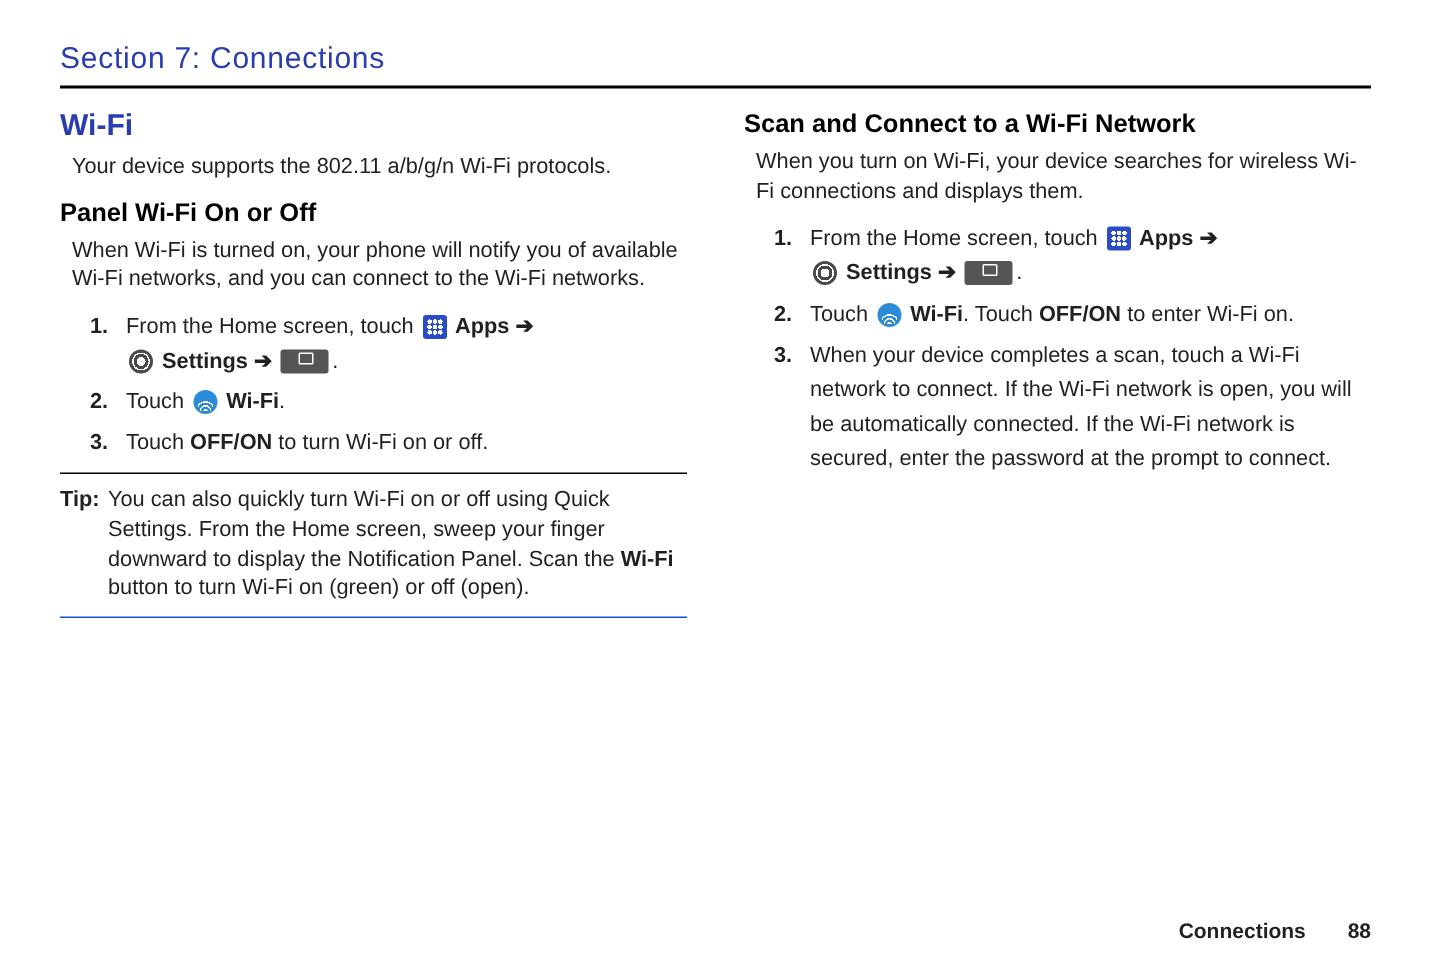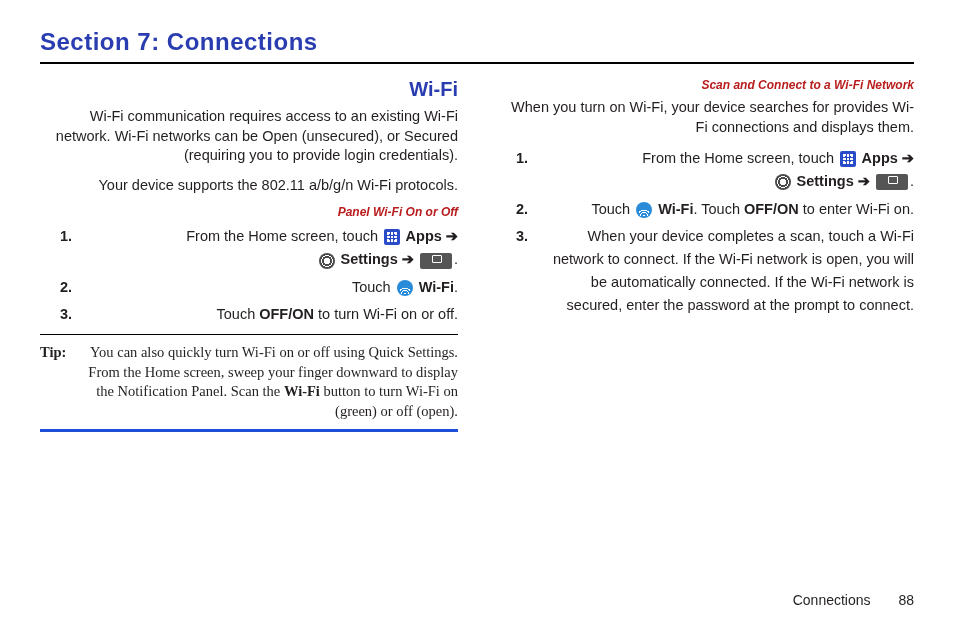--- a/index.html
+++ b/index.html
@@ -7,49 +7,47 @@
     width: 954px;
     height: 636px;
     background: #fff;
     font-family: Arial, Helvetica, sans-serif;
     color: #231f20;
     padding: 28px 40px 20px 40px;
     position: relative;
   }
   .section-title {
     color: #2a3db0;
-    font-size: 24px;
-    font-weight: bold;
+    font-size: 20px;
+    font-weight: normal;
     letter-spacing: 0.5px;
     margin-bottom: 6px;
   }
   .hr {
     border: none;
     border-top: 2px solid #000;
     margin-bottom: 14px;
   }
   .columns {
     display: flex;
     gap: 38px;
-    text-align: right;
   }
   .col {
     width: 50%;
   }
   .h2 {
     color: #2a3db0;
     font-size: 20px;
     font-weight: bold;
     margin-bottom: 6px;
   }
   .h3 {
-    color: #b91c1c;
-    font-size: 12px;
-    font-weight: bold;
-    font-style: italic;
+    color: #000000;
+    font-size: 17px;
+    font-weight: bold;
     margin-top: 8px;
     margin-bottom: 6px;
   }
   .para {
     font-size: 14.5px;
     line-height: 1.35;
     margin-bottom: 10px;
     padding-left: 8px;
     color: #231f20;
   }
@@ -132,58 +130,58 @@
     position: absolute;
     left: 3px; top: 4px;
     width: 10px; height: 10px;
     background:
       radial-gradient(circle at 50% 100%, #fff 1.5px, transparent 1.5px),
       radial-gradient(circle at 50% 100%, transparent 3px, #fff 3px, #fff 4px, transparent 4px),
       radial-gradient(circle at 50% 100%, transparent 5.5px, #fff 5.5px, #fff 6.5px, transparent 6.5px);
   }
   .tip-block {
     border-top: 1px solid #000;
-    border-bottom: 3px solid #1d4ed8;
+    border-bottom: 1px solid #1d4ed8;
     padding: 8px 0;
     margin-top: 6px;
     font-size: 14.5px;
     line-height: 1.35;
-    font-family: Liberation Serif, serif;
   }
   .tip-block .tip-body {
     padding-left: 32px;
     display: block;
   }
   .tip-label {
     font-weight: bold;
     float: left;
   }
   .footer {
     position: absolute;
-    bottom: 28px;
+    bottom: 8px;
     right: 40px;
     font-size: 14px;
+    font-weight: bold;
   }
   .footer .pg { margin-left: 24px; }
   .arrow { font-weight: bold; }
 </style>
 </head>
 <body>
 
 <h1 class="section-title">Section 7: Connections</h1>
 <hr class="hr">
 
 <div class="columns">
 
   <div class="col">
     <div class="h2">Wi-Fi</div>
-    <p class="para">Wi-Fi communication requires access to an existing Wi-Fi network. Wi-Fi networks can be Open (unsecured), or Secured (requiring you to provide login credentials).</p>
     <p class="para">Your device supports the 802.11 a/b/g/n Wi-Fi protocols.</p>
 
     <div class="h3">Panel Wi-Fi On or Off</div>
+    <p class="para">When Wi-Fi is turned on, your phone will notify you of available Wi-Fi networks, and you can connect to the Wi-Fi networks.</p>
 
     <ol>
       <li>
         <span class="num">1.</span>
         <span>From the Home screen, touch </span><span class="icon icon-apps"></span><span class="bold"> Apps </span><span class="arrow">➔</span><br>
         <span class="icon icon-settings"></span><span class="bold"> Settings </span><span class="arrow">➔</span> <span class="icon icon-connections"></span>.
       </li>
       <li>
         <span class="num">2.</span>
         <span>Touch </span><span class="icon icon-wifi"></span><span class="bold"> Wi-Fi</span>.
@@ -197,21 +195,21 @@
     <div class="tip-block">
       <span class="tip-label">Tip:</span>
       <span class="tip-body">
         <span> You can also quickly turn Wi-Fi on or off using Quick Settings. From the Home screen, sweep your finger downward to display the Notification Panel. Scan the </span><span class="bold">Wi-Fi</span><span> button to turn Wi-Fi on (green) or off (open).</span>
       </span>
     </div>
   </div>
 
   <div class="col">
     <div class="h3" style="margin-top:0">Scan and Connect to a Wi-Fi Network</div>
-    <p class="para">When you turn on Wi-Fi, your device searches for provides Wi-Fi connections and displays them.</p>
+    <p class="para">When you turn on Wi-Fi, your device searches for wireless Wi-Fi connections and displays them.</p>
 
     <ol>
       <li>
         <span class="num">1.</span>
         <span>From the Home screen, touch </span><span class="icon icon-apps"></span><span class="bold"> Apps </span><span class="arrow">➔</span><br>
         <span class="icon icon-settings"></span><span class="bold"> Settings </span><span class="arrow">➔</span> <span class="icon icon-connections"></span>.
       </li>
       <li>
         <span class="num">2.</span>
         <span>Touch </span><span class="icon icon-wifi"></span><span class="bold"> Wi-Fi</span><span>. Touch </span><span class="bold">OFF/ON</span><span> to enter Wi-Fi on.</span>

